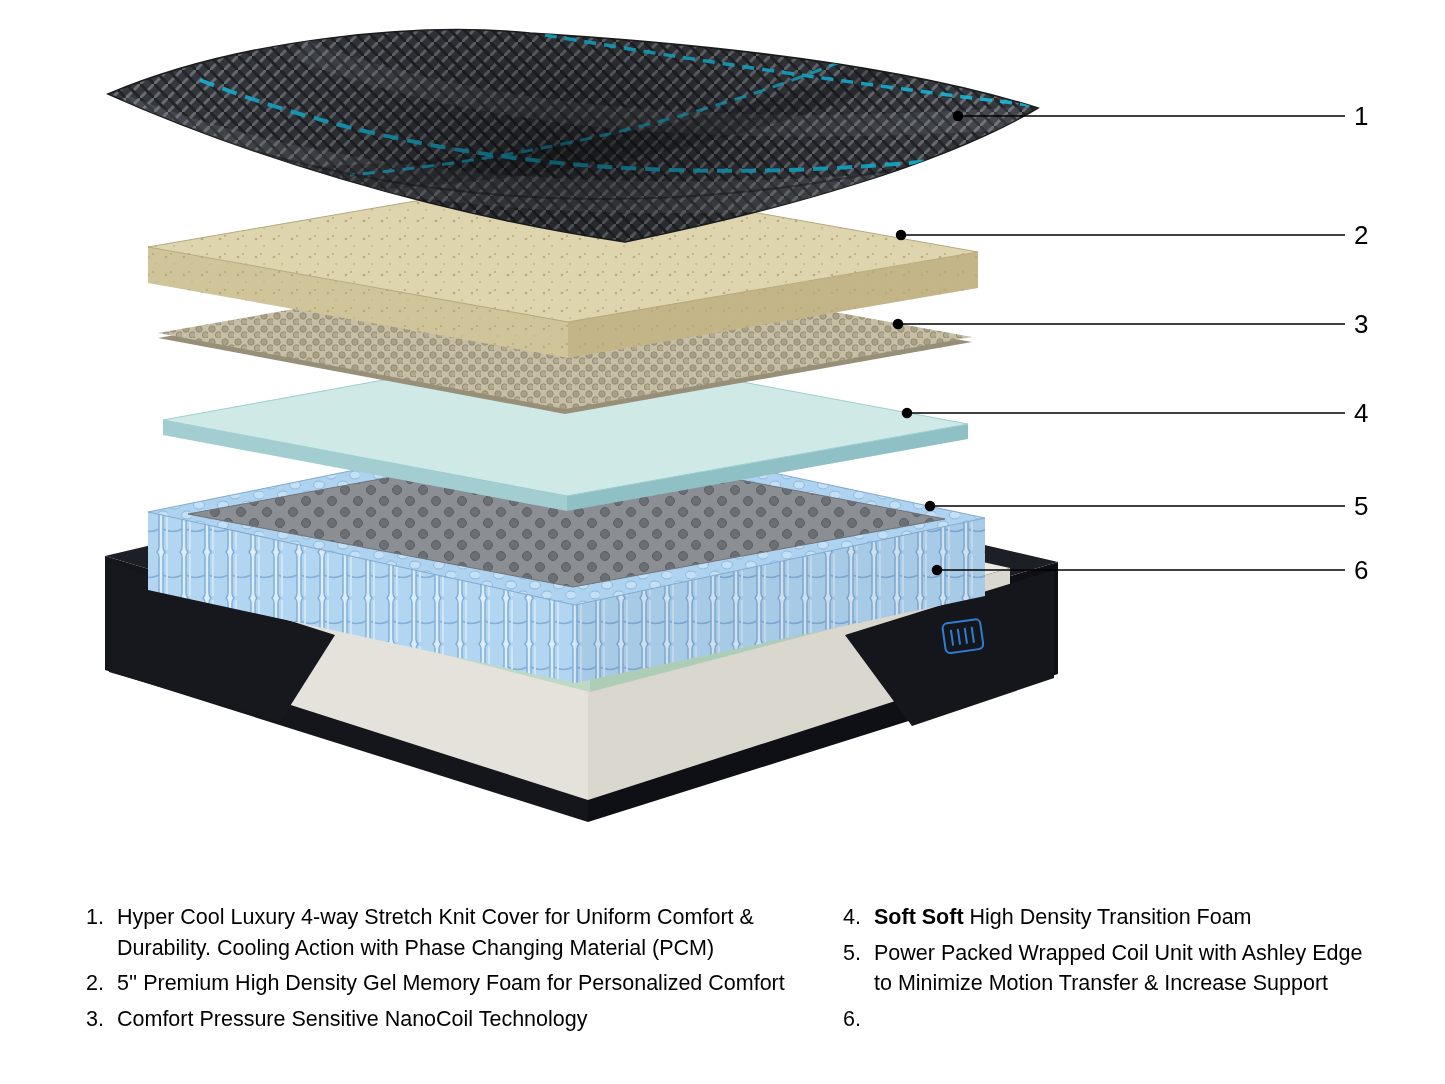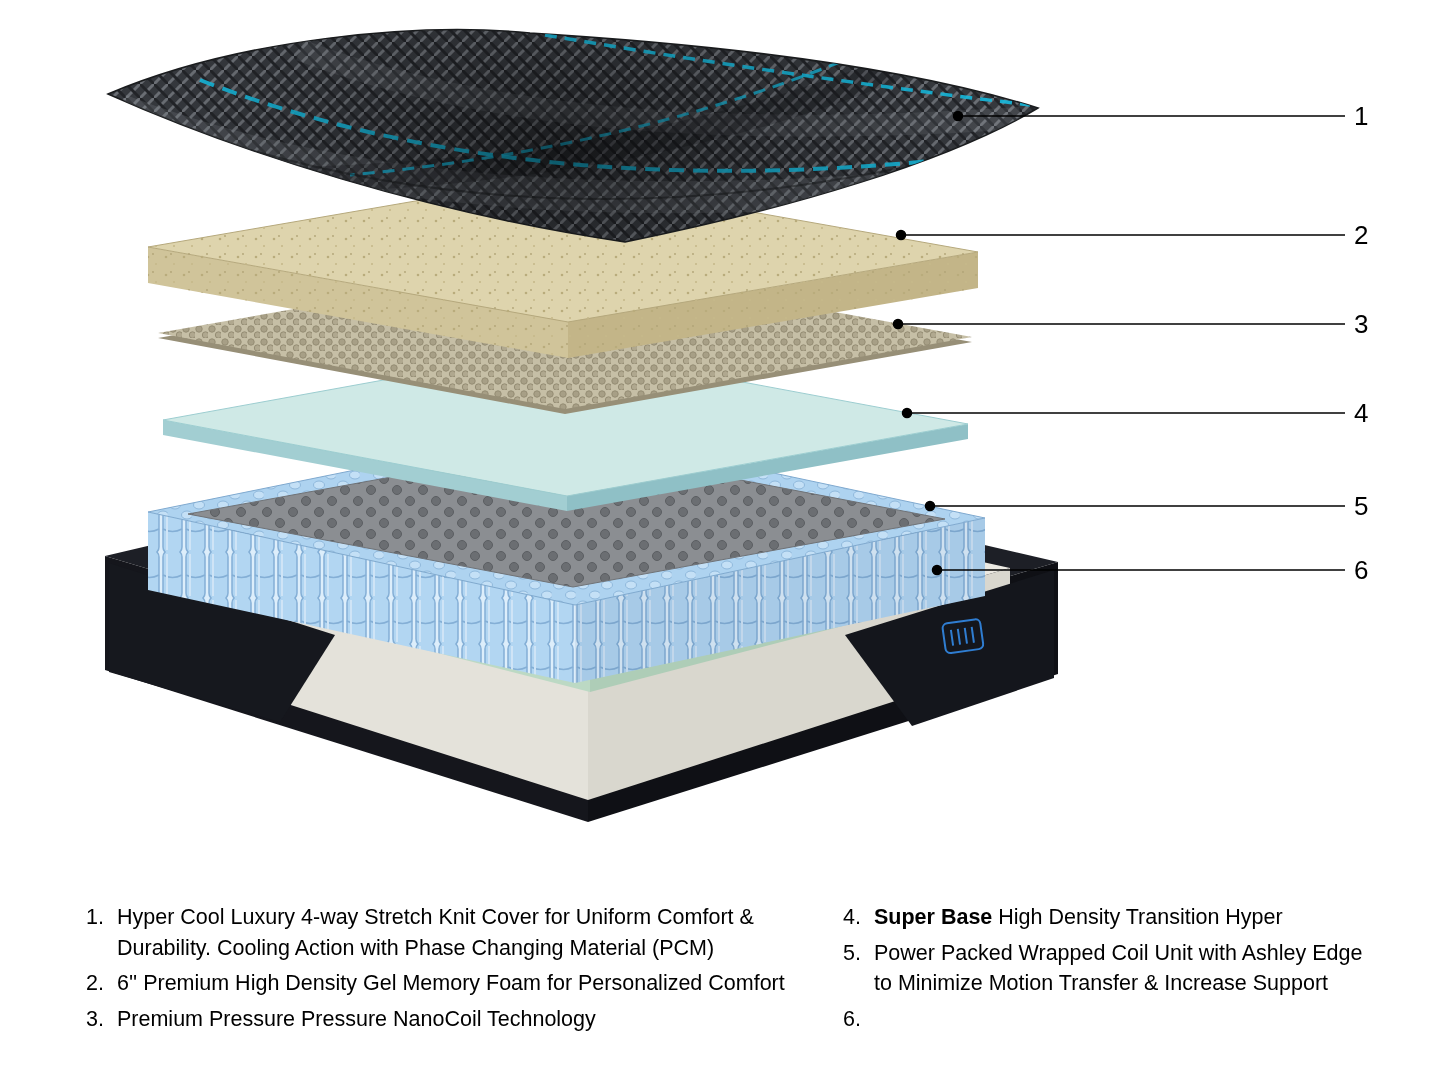--- a/index.html
+++ b/index.html
@@ -164,31 +164,31 @@
   </svg>
 
   <div class="legend">
     <div class="legend-col legend-left">
       <div class="legend-item">
         <span class="legend-num">1.</span>
         <span class="legend-text"><b></b><span>Hyper Cool Luxury 4-way Stretch Knit Cover for Uniform Comfort &amp; Durability. Cooling Action with Phase Changing Material (PCM)</span></span>
       </div>
       <div class="legend-item">
         <span class="legend-num">2.</span>
-        <span class="legend-text"><b></b><span>6'' Premium High Density Gel Memory Foam for Personalized Comfort</span></span>
+        <span class="legend-text"><b></b><span>5'' Premium High Density Gel Memory Foam for Personalized Comfort</span></span>
       </div>
       <div class="legend-item">
         <span class="legend-num">3.</span>
-        <span class="legend-text"><b></b><span>Premium Pressure Pressure NanoCoil Technology</span></span>
+        <span class="legend-text"><b></b><span>Comfort Pressure Sensitive NanoCoil Technology</span></span>
       </div>
     </div>
     <div class="legend-col legend-right">
       <div class="legend-item">
         <span class="legend-num">4.</span>
-        <span class="legend-text"><b>Super Base</b><span> High Density Transition Hyper</span></span>
+        <span class="legend-text"><b>Soft Soft</b><span> High Density Transition Foam</span></span>
       </div>
       <div class="legend-item">
         <span class="legend-num">5.</span>
         <span class="legend-text"><b></b><span>Power Packed Wrapped Coil Unit with Ashley Edge to Minimize Motion Transfer &amp; Increase Support</span></span>
       </div>
       <div class="legend-item">
         <span class="legend-num">6.</span>
       </div>
     </div>
   </div>

